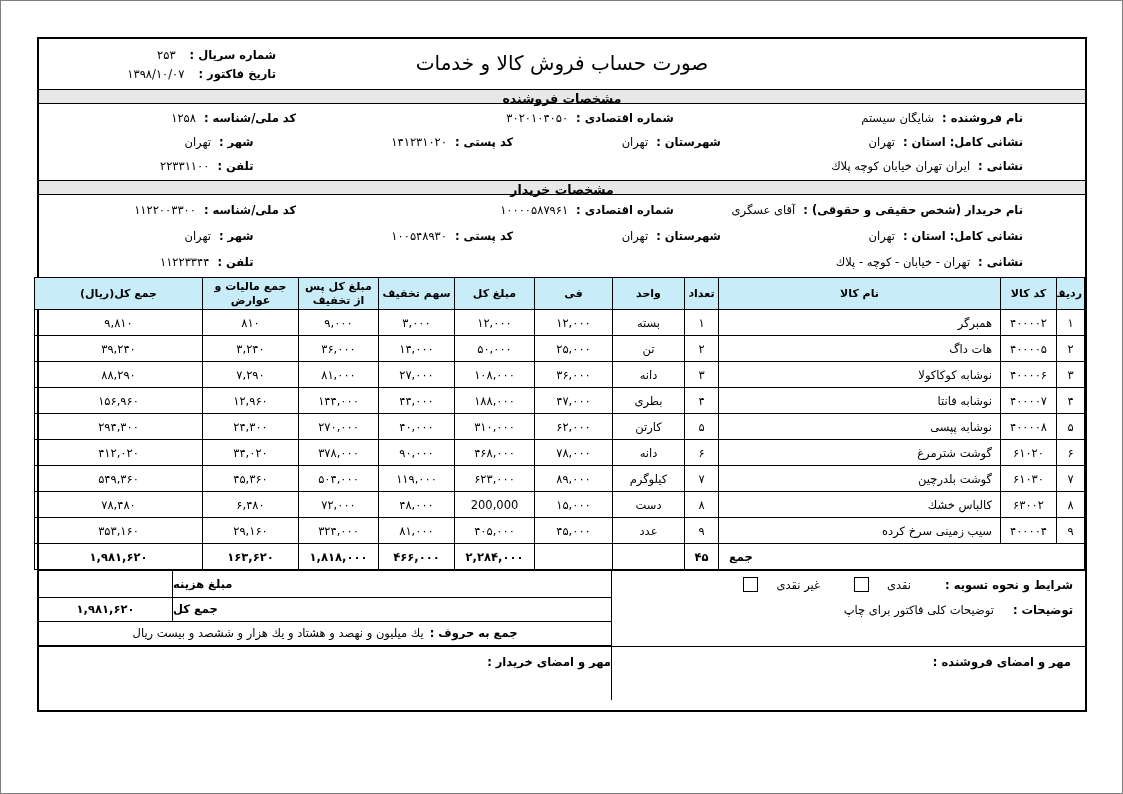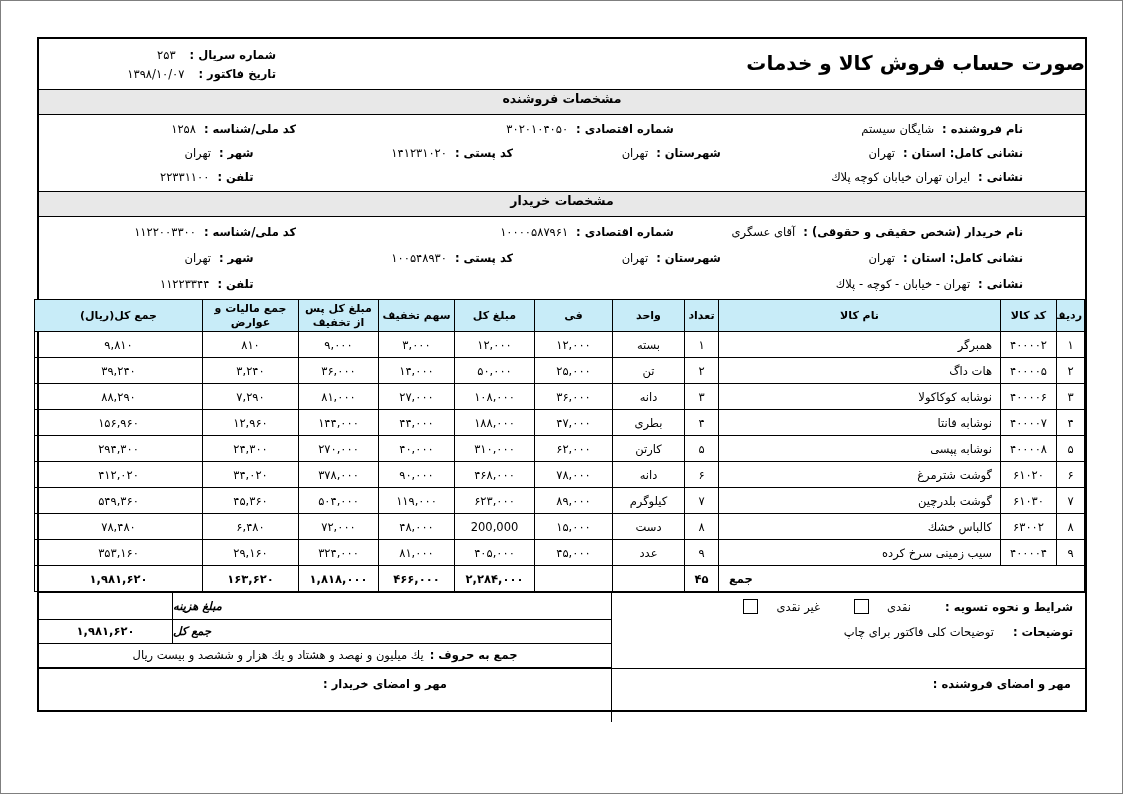--- a/index.html
+++ b/index.html
@@ -18,30 +18,30 @@
     position:absolute;left:0;top:0;width:1123px;height:794px;
     border:1px solid var(--page-edge);background:#fff;
   }
   .invoice{
     position:absolute;left:36px;top:36px;width:1050px;height:675px;
     border:2px solid var(--border-color);direction:rtl;background:#fff;
   }
   
   .header-band{position:relative;height:50px;}
   .invoice-title{
-    position:absolute;left:0;right:0;top:12px;text-align:right;
-    font-size:20px;font-weight:bold;letter-spacing:0.5px;
+    position:absolute;left:0;right:0;top:12px;text-align:center;
+    font-size:20px;font-weight:normal;letter-spacing:0.5px;
   }
   .serial-block{position:absolute;left:22px;top:6px;width:215px;font-size:11.5px;}
   .serial-line{display:flex;direction:rtl;align-items:center;height:19px;}
   .serial-line .lbl{font-weight:bold;}
   .serial-line .val{margin-right:14px;}
   
   .section-bar{
-    height:26px;line-height:18px;background:var(--section-bar-bg);
+    height:15px;line-height:18px;background:var(--section-bar-bg);
     border-top:1px solid var(--border-color);border-bottom:1px solid var(--border-color);
     text-align:center;font-weight:bold;font-size:12.5px;
   }
   
   .info-section{padding:2px 0;}
   .info-row{display:flex;direction:rtl;align-items:center;padding:0 62px 0 40px;}
   .info-row.h24{height:24px;} .info-row.h26{height:26px;}
   .seg{display:flex;direction:rtl;align-items:center;overflow:hidden;white-space:nowrap;}
   .seg .lbl{font-weight:bold;font-size:11.5px;}
   .seg .val{font-size:11.5px;margin-right:8px;}
@@ -74,26 +74,26 @@
   .checkbox{
     display:inline-block;width:15px;height:15px;border:1px solid var(--border-color);
     margin-right:18px;vertical-align:middle;background:#fff;
   }
   .notes-row{height:24px;display:flex;direction:rtl;align-items:center;padding-right:12px;font-size:11.5px;}
   .notes-row .lbl{font-weight:bold;}
   .notes-row .val{margin-right:19px;}
   .fill{flex:1;}
   .stamp-box{border-top:1px solid var(--border-color);height:54px;font-size:11.5px;font-weight:bold;padding-top:8px;}
   .stamp-box.seller-stamp{text-align:right;padding-right:14px;}
-  .stamp-box.buyer-stamp{text-align:center;padding-left:120px;}
+  .stamp-box.buyer-stamp{text-align:right;padding-left:120px;}
   .amount-row{display:flex;direction:rtl;border-bottom:1px solid var(--border-color);}
   .amount-row .label-cell{
     width:439px;border-left:1px solid var(--border-color);
     font-weight:bold;font-size:11.5px;text-align:left;padding-left:0;
-    display:flex;align-items:center;direction:rtl;justify-content:flex-end;padding-right:0;font-style:italic;
+    display:flex;align-items:center;direction:rtl;justify-content:flex-end;padding-right:0;
   }
   .amount-row .label-cell span{direction:rtl;}
   .amount-row .amount-cell{width:133px;text-align:center;font-weight:bold;font-size:11.5px;display:flex;align-items:center;justify-content:center;}
   .amount-row.r1{height:27px;} .amount-row.r2{height:24px;}
   .label-inner{width:100%;text-align:left;padding-left:0;padding-right:10px;}
   .words-row{
     height:25px;border-bottom:1px solid var(--border-color);
     display:flex;align-items:center;justify-content:center;font-size:11.5px;direction:rtl;
   }
   .words-row .lbl{font-weight:bold;}

